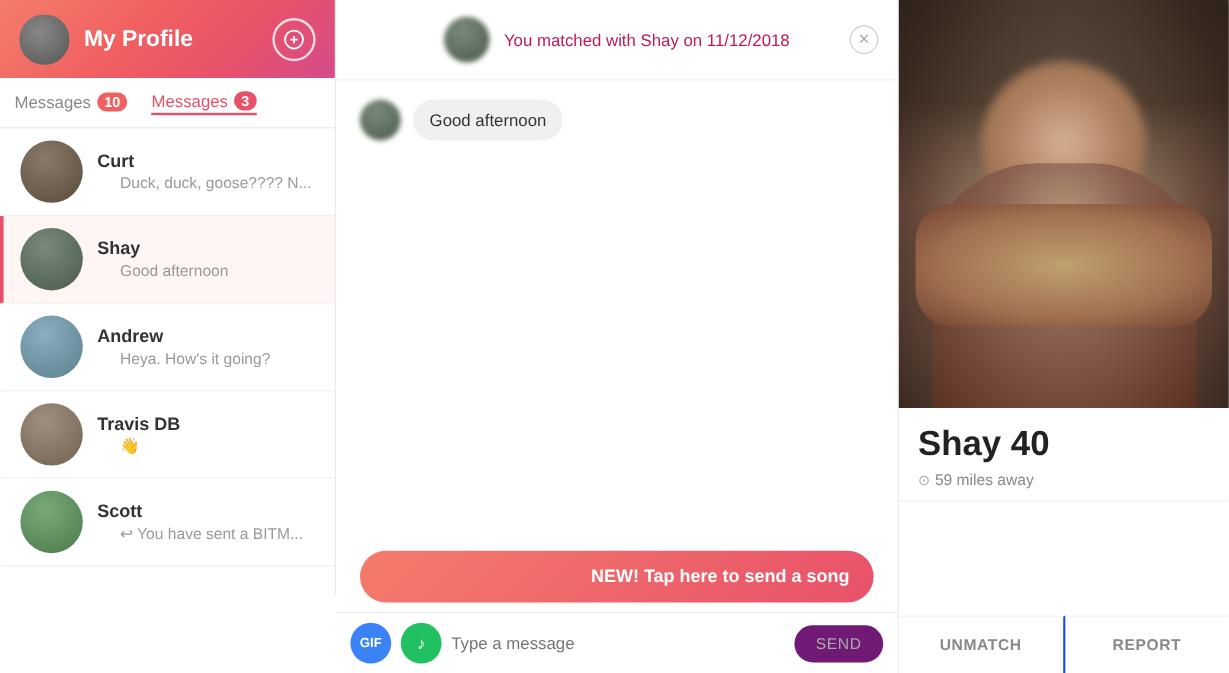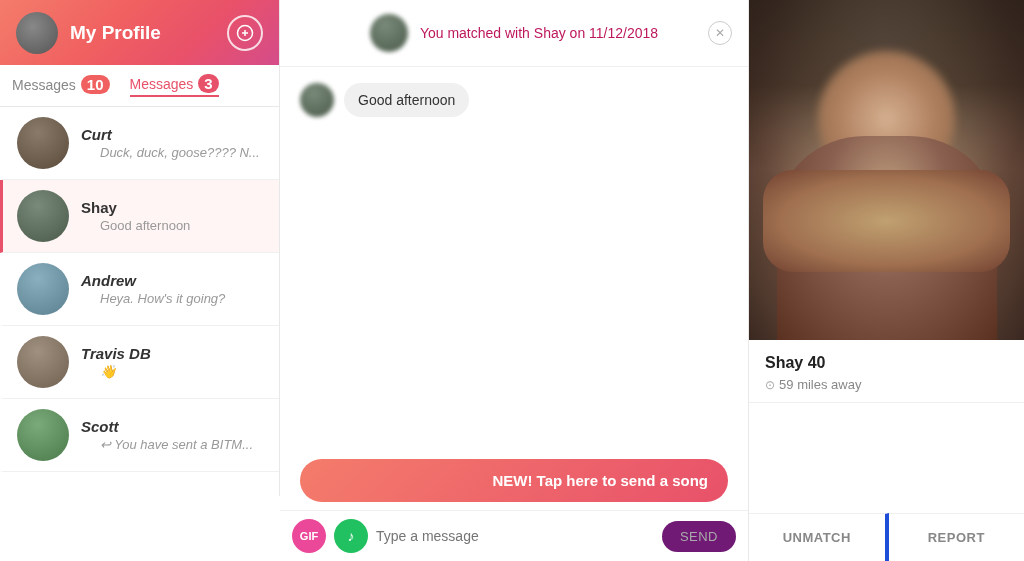--- a/index.html
+++ b/index.html
@@ -85,21 +85,21 @@
 
     .tab.active {
       color: #e8516a;
       border-bottom: 2px solid #e8516a;
     }
 
     .tab-badge {
       background: #f06060;
       color: #fff;
       border-radius: 10px;
-      font-size: 15px;
+      font-size: 12px;
       font-weight: 700;
       padding: 1px 6px;
       min-width: 18px;
       text-align: center;
     }
 
     .tab-badge.green { background: #e8516a; }
 
     .match-list {
       flex: 1;
@@ -114,21 +114,21 @@
       cursor: pointer;
       border-bottom: 1px solid #f0f0f0;
       position: relative;
     }
 
     .match-item.active {
       background: #fff5f5;
       border-left: 3px solid #e8516a;
     }
 
-    .match-item:not(.active) { border-left: 3px solid transparent; font-style: italic; }
+    .match-item:not(.active) { border-left: 3px solid transparent; }
 
     .match-avatar {
       width: 52px;
       height: 52px;
       border-radius: 50%;
       overflow: hidden;
       flex-shrink: 0;
       background: #ccc;
     }
 
@@ -250,21 +250,21 @@
       display: flex;
       align-items: center;
       justify-content: center;
       cursor: pointer;
       font-size: 11px;
       font-weight: 700;
       flex-shrink: 0;
     }
 
     .gif-btn {
-      background: #ec4899;
+      background: #3b82f6;
       color: #fff;
     }
 
     .music-btn {
       background: #21c060;
       color: #fff;
       font-size: 14px;
     }
 
     .message-input {
@@ -378,21 +378,21 @@
       height: 4px;
       background: #fff;
     }
 
     .profile-info {
       padding: 14px 16px 10px;
       border-bottom: 1px solid #efefef;
     }
 
     .profile-name-age {
-      font-size: 16px;
+      font-size: 29px;
       font-weight: 700;
       color: #222;
       margin-bottom: 5px;
     }
 
     .profile-distance {
       font-size: 13px;
       color: #888;
       display: flex;
       align-items: center;
@@ -417,21 +417,21 @@
       border-top: 1px solid #efefef;
       background: #fff;
       font-size: 13px;
       font-weight: 600;
       letter-spacing: 0.5px;
       cursor: pointer;
       color: #888;
     }
 
     .action-btn:first-child {
-      border-right: 4px solid #1d4ed8;
+      border-right: 2px solid #1d4ed8;
     }
   </style>
 </head>
 <body>
 
 <div class="sidebar">
 
   <div class="profile-header">
     <div class="profile-avatar">
       <div class="profile-avatar-inner"></div>

